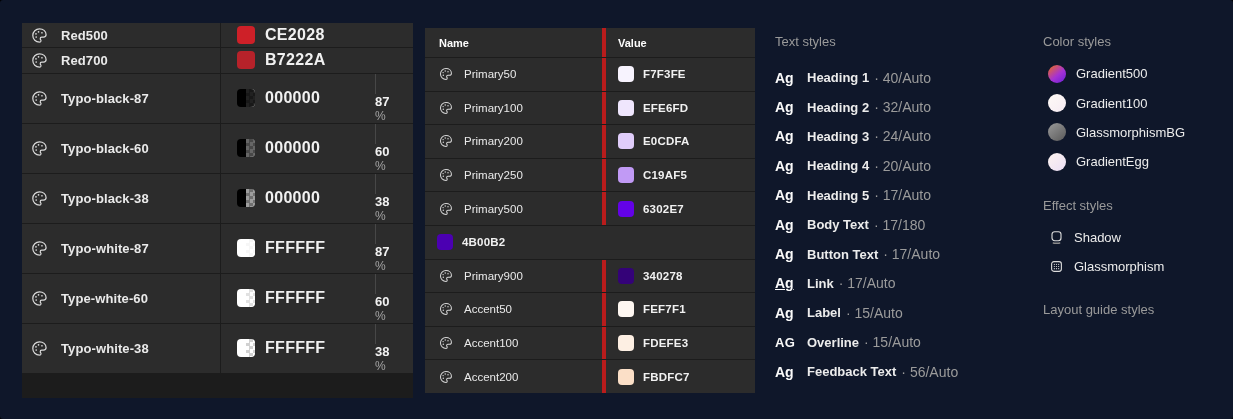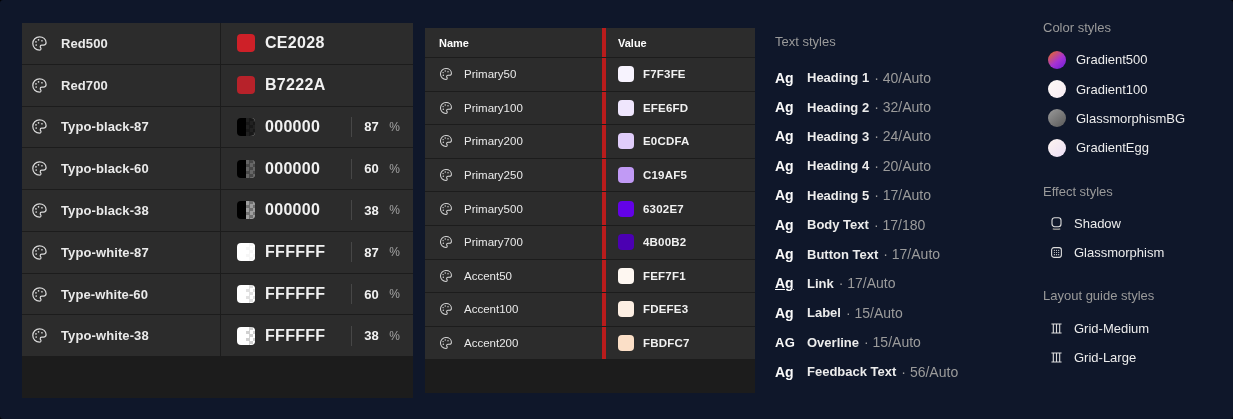--- a/index.html
+++ b/index.html
@@ -12,21 +12,21 @@
   .lrow{background:#2c2c2c;display:flex;align-items:stretch;}
   .cell-name{width:189px;flex:none;display:flex;align-items:center;gap:13px;padding-left:9px;border-right:1px solid #1c1c1c;}
   .cell-value{flex:1;display:flex;align-items:center;gap:10px;padding-left:16px;padding-right:13px;}
   .sname{font-size:13px;font-weight:600;color:#eaeaea;letter-spacing:.1px;white-space:nowrap;}
   .hex{font-size:16px;font-weight:600;color:#f1f1f1;letter-spacing:.3px;}
   .swatch{width:18px;height:18px;border-radius:4px;flex:none;}
   .swatch.split{display:flex;overflow:hidden;}
   .half{width:50%;height:100%;}
   .checker{position:relative;background-image:conic-gradient(#b5b5b5 25%,#ffffff 0 50%,#b5b5b5 0 75%,#ffffff 0);background-size:7px 7px;}
   .ovl{position:absolute;inset:0;}
-  .pct{margin-left:auto;display:flex;align-items:center;}
+  .pct{margin-left:auto;display:flex;align-items:flex-start;flex-direction:column;}
   .pct-sep{width:1px;height:20px;background:#474747;margin-right:12px;}
   .pct-num{font-size:13px;font-weight:600;color:#f1f1f1;width:25px;}
   .pct-unit{font-size:12px;color:#a3a3a3;}
 
   
   .mid-table{position:absolute;left:425px;top:28px;width:330px;
     display:grid;grid-template-rows:29px repeat(10,32.6px);row-gap:1px;background:#1c1c1c;}
   .mrow{background:#2c2c2c;display:flex;align-items:stretch;}
   .m-name{width:163px;flex:none;display:flex;align-items:center;gap:11px;padding-left:14px;border-right:4px solid #b91c1c;}
   .m-value{flex:1;display:flex;align-items:center;gap:9px;padding-left:12px;text-align:right;}
@@ -48,21 +48,21 @@
   .col-title{font-size:13px;color:#9a9a9a;font-weight:500;line-height:16px;}
   .ts-list{margin-top:13px;}
   .ts-item{height:29.4px;display:flex;align-items:center;}
   .spec{width:21px;margin-right:11px;font-size:14px;font-weight:700;color:#fafafa;flex:none;}
   .spec.caps{font-size:13px;letter-spacing:.4px;}
   .spec.u{text-decoration:underline;}
   .ts-name{font-size:13px;font-weight:700;color:#ececec;white-space:nowrap;}
   .ts-meta{font-size:14px;color:#9b9b9b;margin-left:5px;white-space:nowrap;}
 
   
-  .right-col{position:absolute;left:1043px;top:20px;width:178px;}
+  .right-col{position:absolute;left:1043px;top:34px;width:178px;}
   .rc-list{margin-top:9px;}
   .rc-item{height:29.4px;display:flex;align-items:center;gap:10px;padding-left:5px;}
   .circle{width:18px;height:18px;border-radius:50%;flex:none;}
   .icbox{width:16px;height:16px;display:flex;align-items:center;justify-content:center;flex:none;}
   .rc-label{font-size:13px;font-weight:500;color:#ececec;white-space:nowrap;}
   .sect{margin-top:21px;}
 </style>
 </head>
 <body>
 
@@ -358,36 +358,42 @@
           </svg>
           <span class="m-sname">Primary500</span>
         </div>
       <div class="m-value">
           <span class="mswatch" style="background: rgb(99, 2, 231);"></span>
           <span class="m-hex">6302E7</span>
         </div>
     </div>
 
     <div class="mrow">
-      <div class="m-name">
-          <svg class="pal small" viewBox="0 0 16 16">
-            <path d="M8 1.7C4.5 1.7 1.7 4.5 1.7 8c0 3.5 2.8 6.3 6.3 6.3.8 0 1.4-.6 1.4-1.4 0-.4-.14-.7-.36-.95-.22-.26-.36-.58-.36-.95 0-.8.65-1.45 1.45-1.45h1.67c1.33 0 2.4-1.08 2.4-2.4C14.2 3.9 11.4 1.7 8 1.7z"></path>
-            <circle class="d" cx="4.7" cy="6.4" r=".8"></circle>
-            <circle class="d" cx="7.1" cy="4.5" r=".8"></circle>
-            <circle class="d" cx="10.3" cy="5.4" r=".8"></circle>
-            <circle class="d" cx="4.9" cy="9.4" r=".8"></circle>
-          </svg>
-          <span class="m-sname">Primary700</span>
-        </div>
       <div class="m-value">
           <span class="mswatch" style="background: rgb(75, 0, 178);"></span>
           <span class="m-hex">4B00B2</span>
         </div>
     </div>
 
+    <div class="mrow">
+      <div class="m-name">
+          <svg class="pal small" viewBox="0 0 16 16">
+            <path d="M8 1.7C4.5 1.7 1.7 4.5 1.7 8c0 3.5 2.8 6.3 6.3 6.3.8 0 1.4-.6 1.4-1.4 0-.4-.14-.7-.36-.95-.22-.26-.36-.58-.36-.95 0-.8.65-1.45 1.45-1.45h1.67c1.33 0 2.4-1.08 2.4-2.4C14.2 3.9 11.4 1.7 8 1.7z"></path>
+            <circle class="d" cx="4.7" cy="6.4" r=".8"></circle>
+            <circle class="d" cx="7.1" cy="4.5" r=".8"></circle>
+            <circle class="d" cx="10.3" cy="5.4" r=".8"></circle>
+            <circle class="d" cx="4.9" cy="9.4" r=".8"></circle>
+          </svg>
+          <span class="m-sname">Primary900</span>
+        </div>
+      <div class="m-value">
+          <span class="mswatch" style="background: rgb(52, 2, 120);"></span>
+          <span class="m-hex">340278</span>
+        </div>
+    </div>
 
     <div class="mrow">
       <div class="m-name">
           <svg class="pal small" viewBox="0 0 16 16">
             <path d="M8 1.7C4.5 1.7 1.7 4.5 1.7 8c0 3.5 2.8 6.3 6.3 6.3.8 0 1.4-.6 1.4-1.4 0-.4-.14-.7-.36-.95-.22-.26-.36-.58-.36-.95 0-.8.65-1.45 1.45-1.45h1.67c1.33 0 2.4-1.08 2.4-2.4C14.2 3.9 11.4 1.7 8 1.7z"></path>
             <circle class="d" cx="4.7" cy="6.4" r=".8"></circle>
             <circle class="d" cx="7.1" cy="4.5" r=".8"></circle>
             <circle class="d" cx="10.3" cy="5.4" r=".8"></circle>
             <circle class="d" cx="4.9" cy="9.4" r=".8"></circle>
           </svg>
@@ -543,33 +549,15 @@
                 <circle cx="8" cy="10.3" r=".65"></circle>
                 <circle cx="10.3" cy="10.3" r=".65"></circle>
               </g>
             </svg>
           </span>
         <span class="rc-label">Glassmorphism</span>
       </div>
     </div>
 
     <div class="col-title sect">Layout guide styles</div>
-    <div class="rc-list">
-      <div class="rc-item">
-        <span class="icbox">
-            <svg class="eff" viewBox="0 0 16 16">
-              <path d="M2.6 3.2h10.8M2.6 12.8h10.8M4.6 3.2v9.6M8 3.2v9.6M11.4 3.2v9.6"></path>
-            </svg>
-          </span>
-        <span class="rc-label">Grid-Medium</span>
-      </div>
-      <div class="rc-item">
-        <span class="icbox">
-            <svg class="eff" viewBox="0 0 16 16">
-              <path d="M2.6 3.2h10.8M2.6 12.8h10.8M4.6 3.2v9.6M8 3.2v9.6M11.4 3.2v9.6"></path>
-            </svg>
-          </span>
-        <span class="rc-label">Grid-Large</span>
-      </div>
-    </div>
   </div>
 
 </div>
 
 </body></html>

